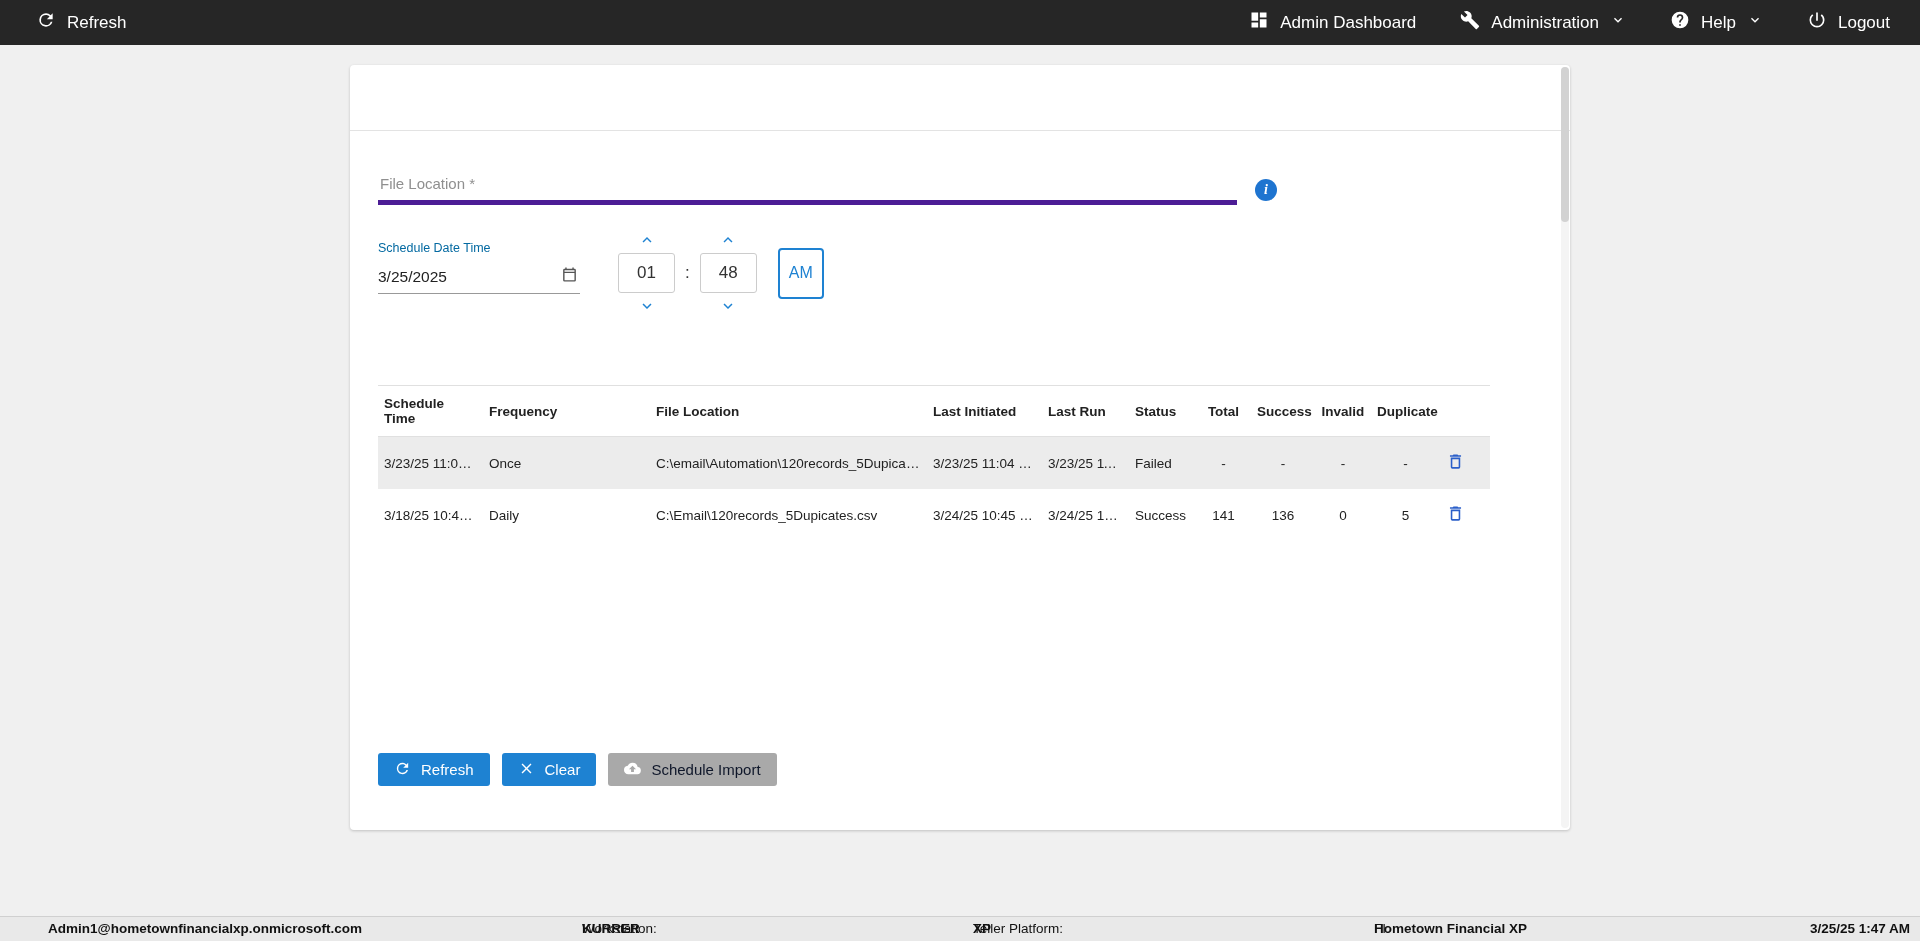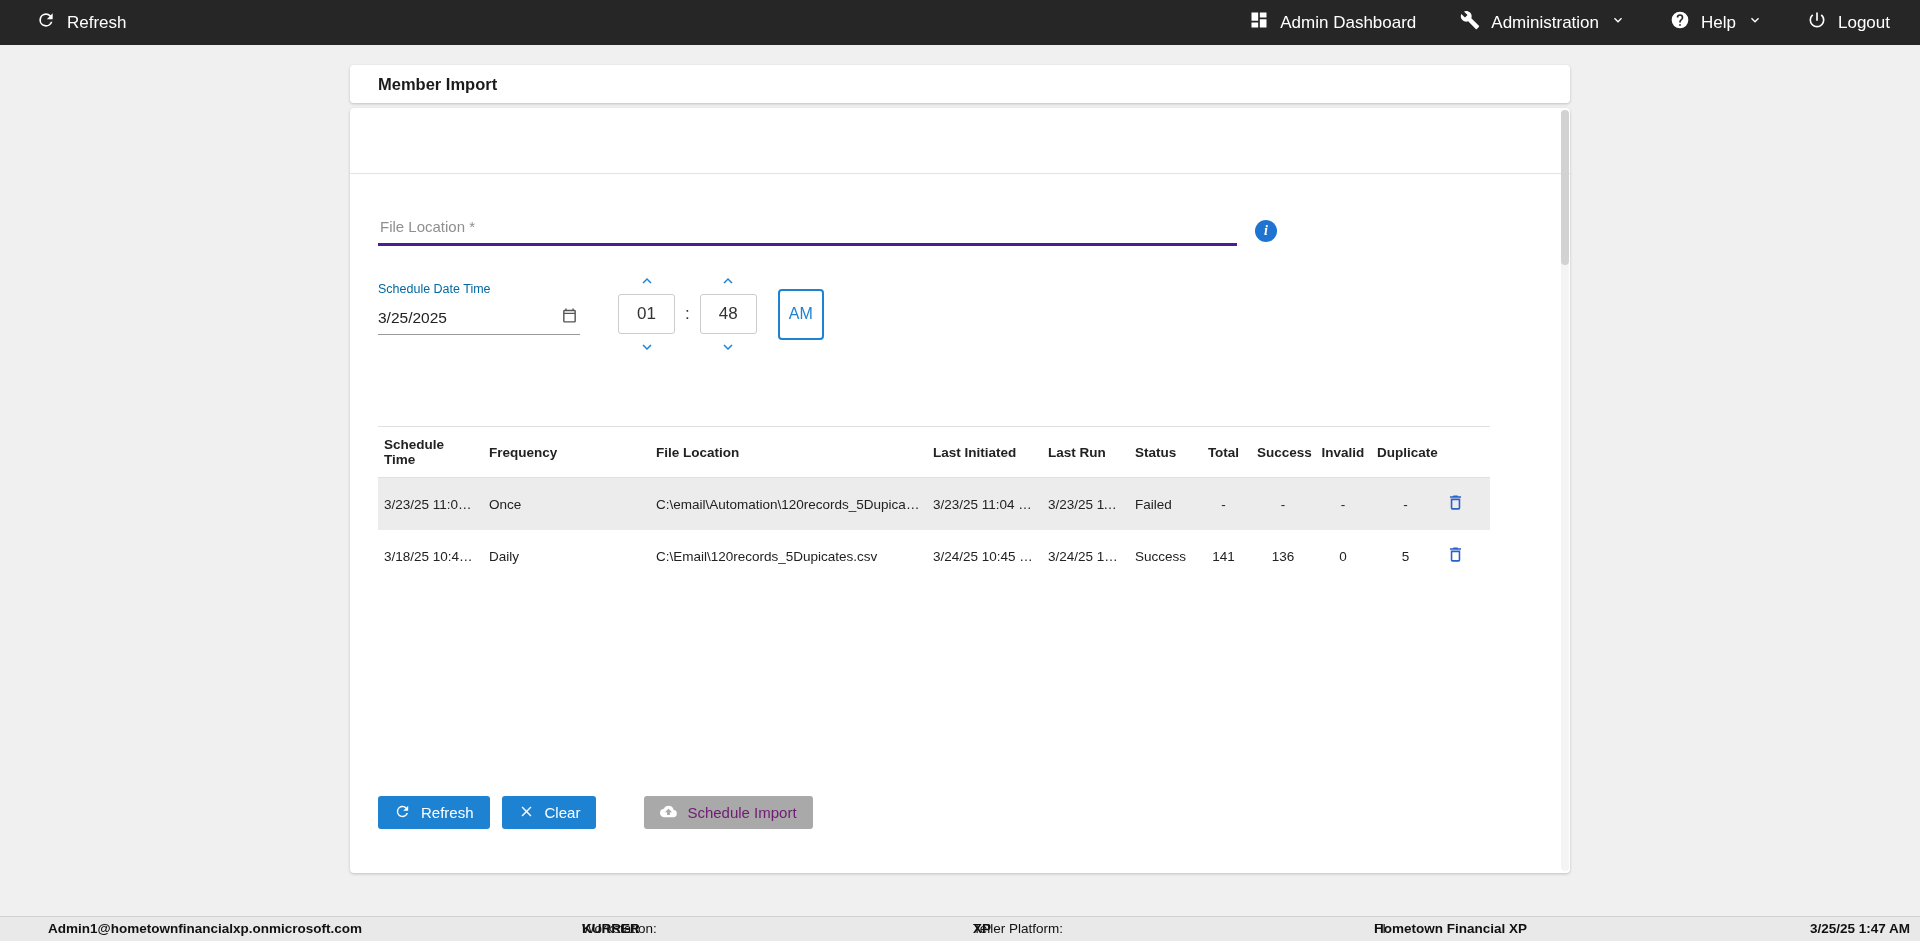--- a/index.html
+++ b/index.html
@@ -23,21 +23,21 @@
   .panel { position:relative; background:#fff; border-radius:4px; box-shadow:0 1px 3px rgba(0,0,0,.2);
            height:765px; }
   .tabbar { display:flex; border-bottom:1px solid #e3e3e3; padding-left:24px; height:66px; }
   .tab { width:160px; display:flex; align-items:center; justify-content:center; font-size:16px;
          color:#8a8a8a; cursor:pointer; border-bottom:3px solid transparent; margin-bottom:-1px; }
   .tab.active { color:#333; border-bottom-color:#3f51b5; }
 
   .panel-body { padding:0 28px; }
 
   .file-row { margin-top:38px; display:flex; align-items:flex-end; }
-  .file-field { width:859px; border-bottom:3px solid #4c1d95; padding:6px 2px 8px; font-size:15px;
+  .file-field { width:859px; border-bottom:5px solid #4c1d95; padding:6px 2px 8px; font-size:15px;
                 color:#8f8f8f; cursor:text; }
   .info-icon { width:22px; height:22px; border-radius:50%; background:#1e74d0; color:#fff;
                display:flex; align-items:center; justify-content:center; font-size:14px;
                font-family:"Liberation Serif", serif; font-weight:bold; font-style:italic;
                margin-left:18px; margin-bottom:4px; cursor:pointer; flex:0 0 auto; }
 
   .datetime-row { margin-top:26px; display:flex; align-items:flex-start; }
   .date-col { width:202px; padding-top:10px; }
   .date-col label { font-size:12.5px; color:#0369a1; display:block; }
   .date-field { display:flex; justify-content:space-between; align-items:center;
@@ -70,21 +70,21 @@
   table.sched th.num, table.sched td.num { text-align:center; }
   table.sched tbody tr.alt { background:#ececec; }
   .trash-btn { background:none; border:none; cursor:pointer; padding:0; line-height:0; }
   .trash-btn svg { width:19px; height:19px; fill:#2b5fc9; }
 
   .actions { position:absolute; left:28px; bottom:44px; display:flex; gap:12px; }
   .btn { height:33px; border:none; border-radius:3px; color:#fff; font-size:15px; display:flex;
          align-items:center; gap:10px; padding:0 16px; cursor:pointer; }
   .btn svg { width:17px; height:17px; fill:#fff; }
   .btn.primary { background:#1e82d2; }
-  .btn.disabled { background:#a9a9a9; color:#701a75; cursor:default;margin-left:36px; }
+  .btn.disabled { background:#a9a9a9; color:#0f172a; cursor:default; }
 
   .panel-scroll { position:absolute; right:1px; top:2px; bottom:2px; width:8px; background:#f4f4f4;
                   border-radius:4px; }
   .panel-scroll .thumb { width:8px; height:155px; background:#d2d2d2; border-radius:4px; }
 
   
   .footer { position:absolute; left:0; right:0; bottom:0; height:25px; background:#e9e9e9;
             border-top:1px solid #d0d0d0; font-size:13.5px; color:#111; }
   .footer span { position:absolute; top:0; line-height:24px; white-space:nowrap; }
   .f-user { left:8px; font-weight:bold;margin-left:40px; }
@@ -134,23 +134,20 @@
       <div class="tb-item">
         <span><svg viewBox="0 0 24 24">
               <path d="M13 3h-2v10h2V3zm4.83 2.17l-1.42 1.42A6.92 6.92 0 0 1 19 12a7 7 0 1 1-11.41-5.41L6.17 5.17A8.93 8.93 0 0 0 3 12a9 9 0 0 0 18 0c0-2.74-1.23-5.18-3.17-6.83z"></path>
             </svg></span>
         <span>Logout</span>
       </div>
     </div>
   </header>
 
   <main class="content">
-    <section class="title-card">
-      <h1>Member Import</h1>
-    </section>
 
     <section class="panel">
       <div class="tabbar">
       </div>
 
       <div class="panel-body">
 
         <div class="file-row">
           <div class="file-field">
             <span>File Location *</span>

